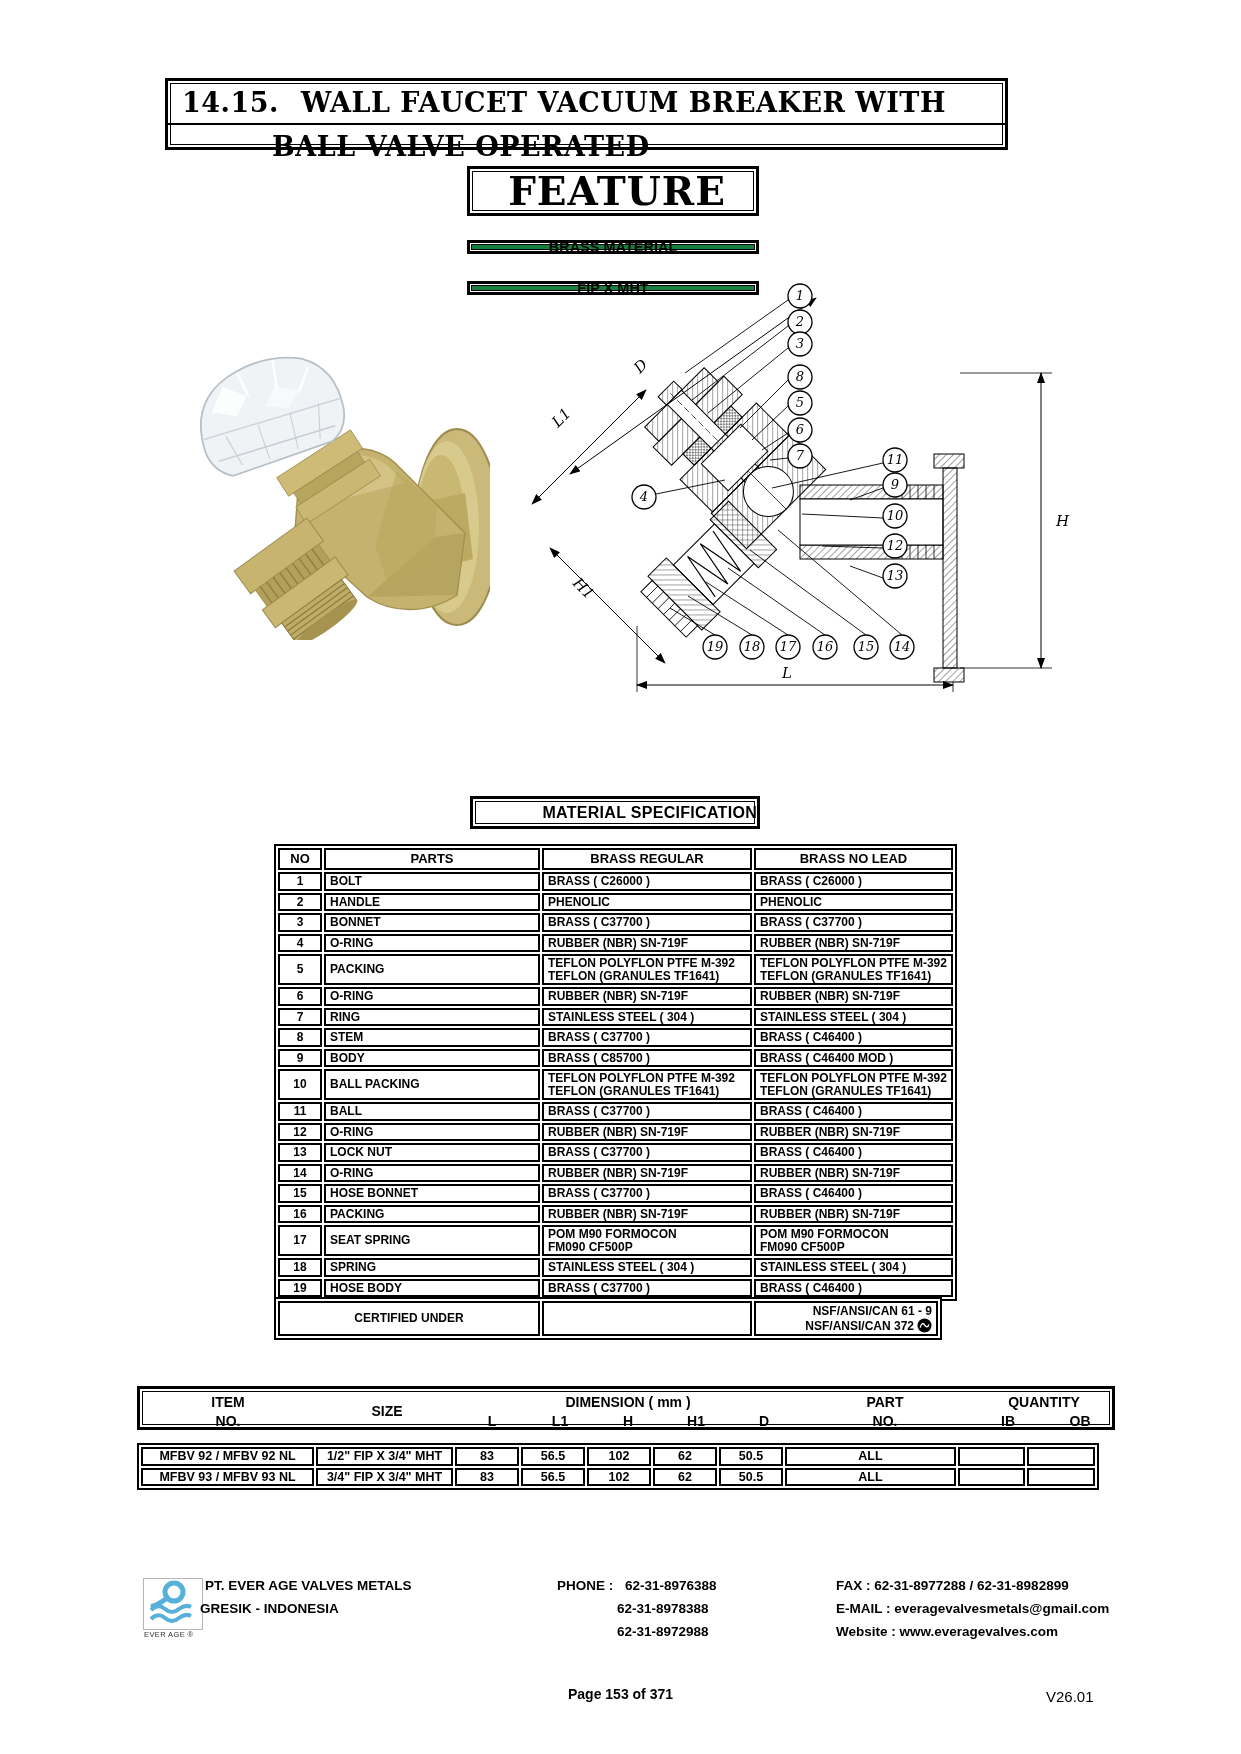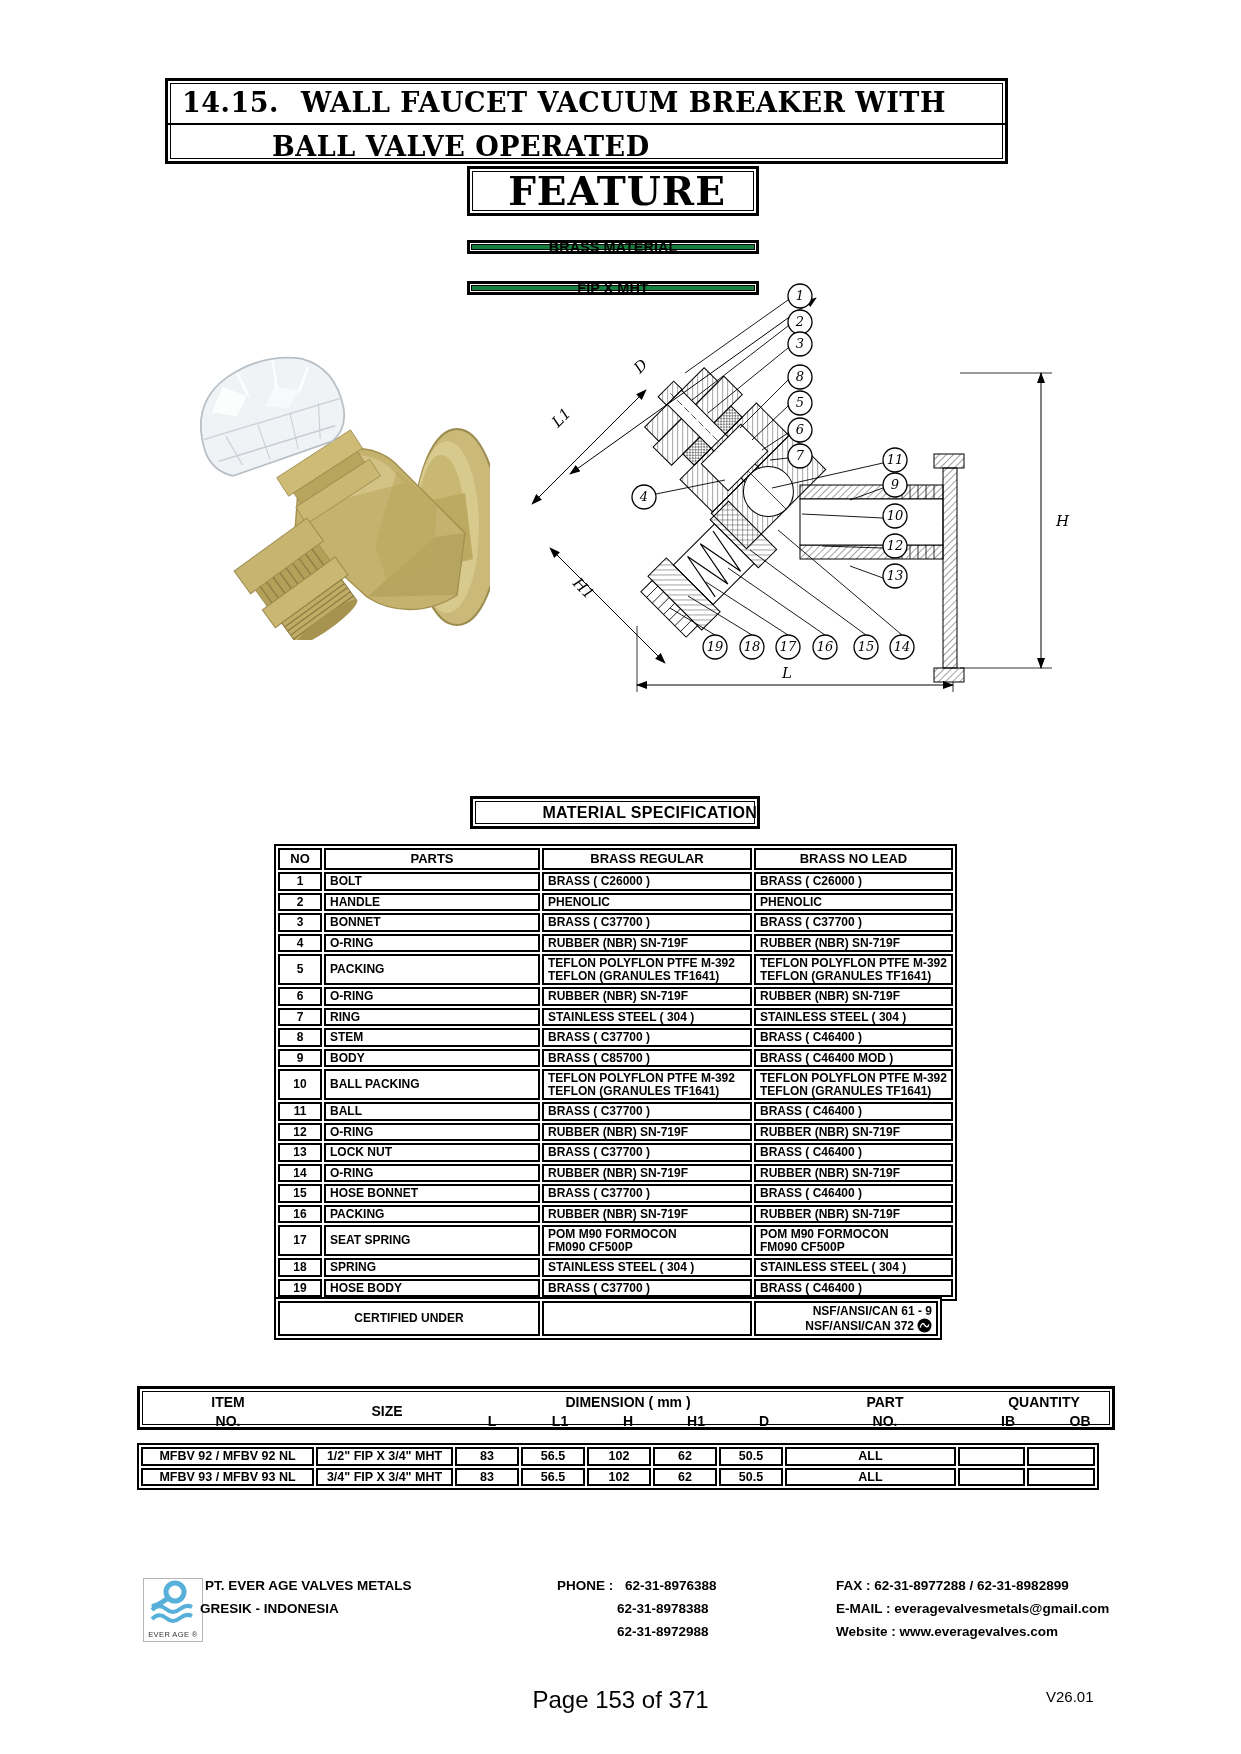--- a/index.html
+++ b/index.html
@@ -8,21 +8,21 @@
     font-family:"Liberation Sans",sans-serif;color:#000;overflow:hidden;
   }
   .abs{position:absolute;}
   .dbox{
     border:3px solid #000;
     box-shadow: inset 0 0 0 2px #fff, inset 0 0 0 3px #000;
     background:#fff;
     box-sizing:border-box;
   }
   
-  #title-box{left:165px;top:78px;width:843px;height:86px;}
+  #title-box{left:165px;top:78px;width:843px;height:72px;}
   .trow{height:42px;display:flex;align-items:center;font-family:"DejaVu Serif",serif;font-weight:bold;font-size:27px;letter-spacing:.5px;}
   .trow1{padding-left:14px;border-bottom:2px solid #000;}
   .trow2{padding-left:104px;}
   .tsec{margin-right:22px;}
   
   #feature-box{left:467px;top:166px;width:292px;height:50px;display:flex;align-items:center;justify-content:center;
     font-family:"DejaVu Serif",serif;font-weight:bold;font-size:39px;letter-spacing:1px;padding-left:8px;}
   .smallbox{width:292px;height:14px;left:467px;display:flex;align-items:center;justify-content:center;
     font-weight:bold;font-size:14.5px;border:3px solid #000;box-shadow:inset 0 0 0 1px #fff,inset 0 0 0 2px #000;box-sizing:border-box;background:#15803d;}
   #brass-box{top:240px;}
@@ -48,23 +48,23 @@
   .cert-right{width:184px;text-align:right;font-size:12.5px;vertical-align:middle;}
   .cert-line{display:flex;justify-content:flex-end;align-items:center;gap:3px;line-height:14px;}
   
   #dim-head{left:137px;top:1358px;width:978px;height:44px;margin-top:28px;}
   #dim-head span{position:absolute;transform:translateX(-50%);font-weight:bold;font-size:14px;white-space:nowrap;}
   .dh1{top:5px;} .dh2{top:24px;} .dhm{top:14px;}
   #dim-tbl{left:137px;top:1443px;width:800px;table-layout:fixed;}
   #dim-tbl td{height:17px;text-align:center;font-size:12.5px;}
   
   .ft{font-weight:bold;font-size:13.5px;line-height:23px;white-space:nowrap;}
-  #logo-box{left:143px;top:1578px;width:60px;height:64px;border:1px solid #b5b5b5;background:#fff;text-align:center;box-sizing:border-box;}
+  #logo-box{left:143px;top:1578px;width:60px;height:52px;border:1px solid #b5b5b5;background:#fff;box-sizing:border-box;}
   #logo-text{font-size:7.5px;color:#333;letter-spacing:.4px;margin-top:1px;}
-  #page-info{left:0;top:1686px;width:1241px;text-align:center;font-size:24px;font-weight:normal;}
+  #page-info{left:0;top:1686px;width:1241px;text-align:center;font-size:14px;font-weight:bold;}
   #version{left:1046px;top:1688px;font-size:15px;font-weight:normal;}
 </style>
 </head>
 <body>
 
 <div class="abs dbox" id="title-box">
   <div class="trow trow1">
     <span class="tsec">14.15.</span>
     <span>WALL FAUCET VACUUM BREAKER WITH</span>
   </div>

